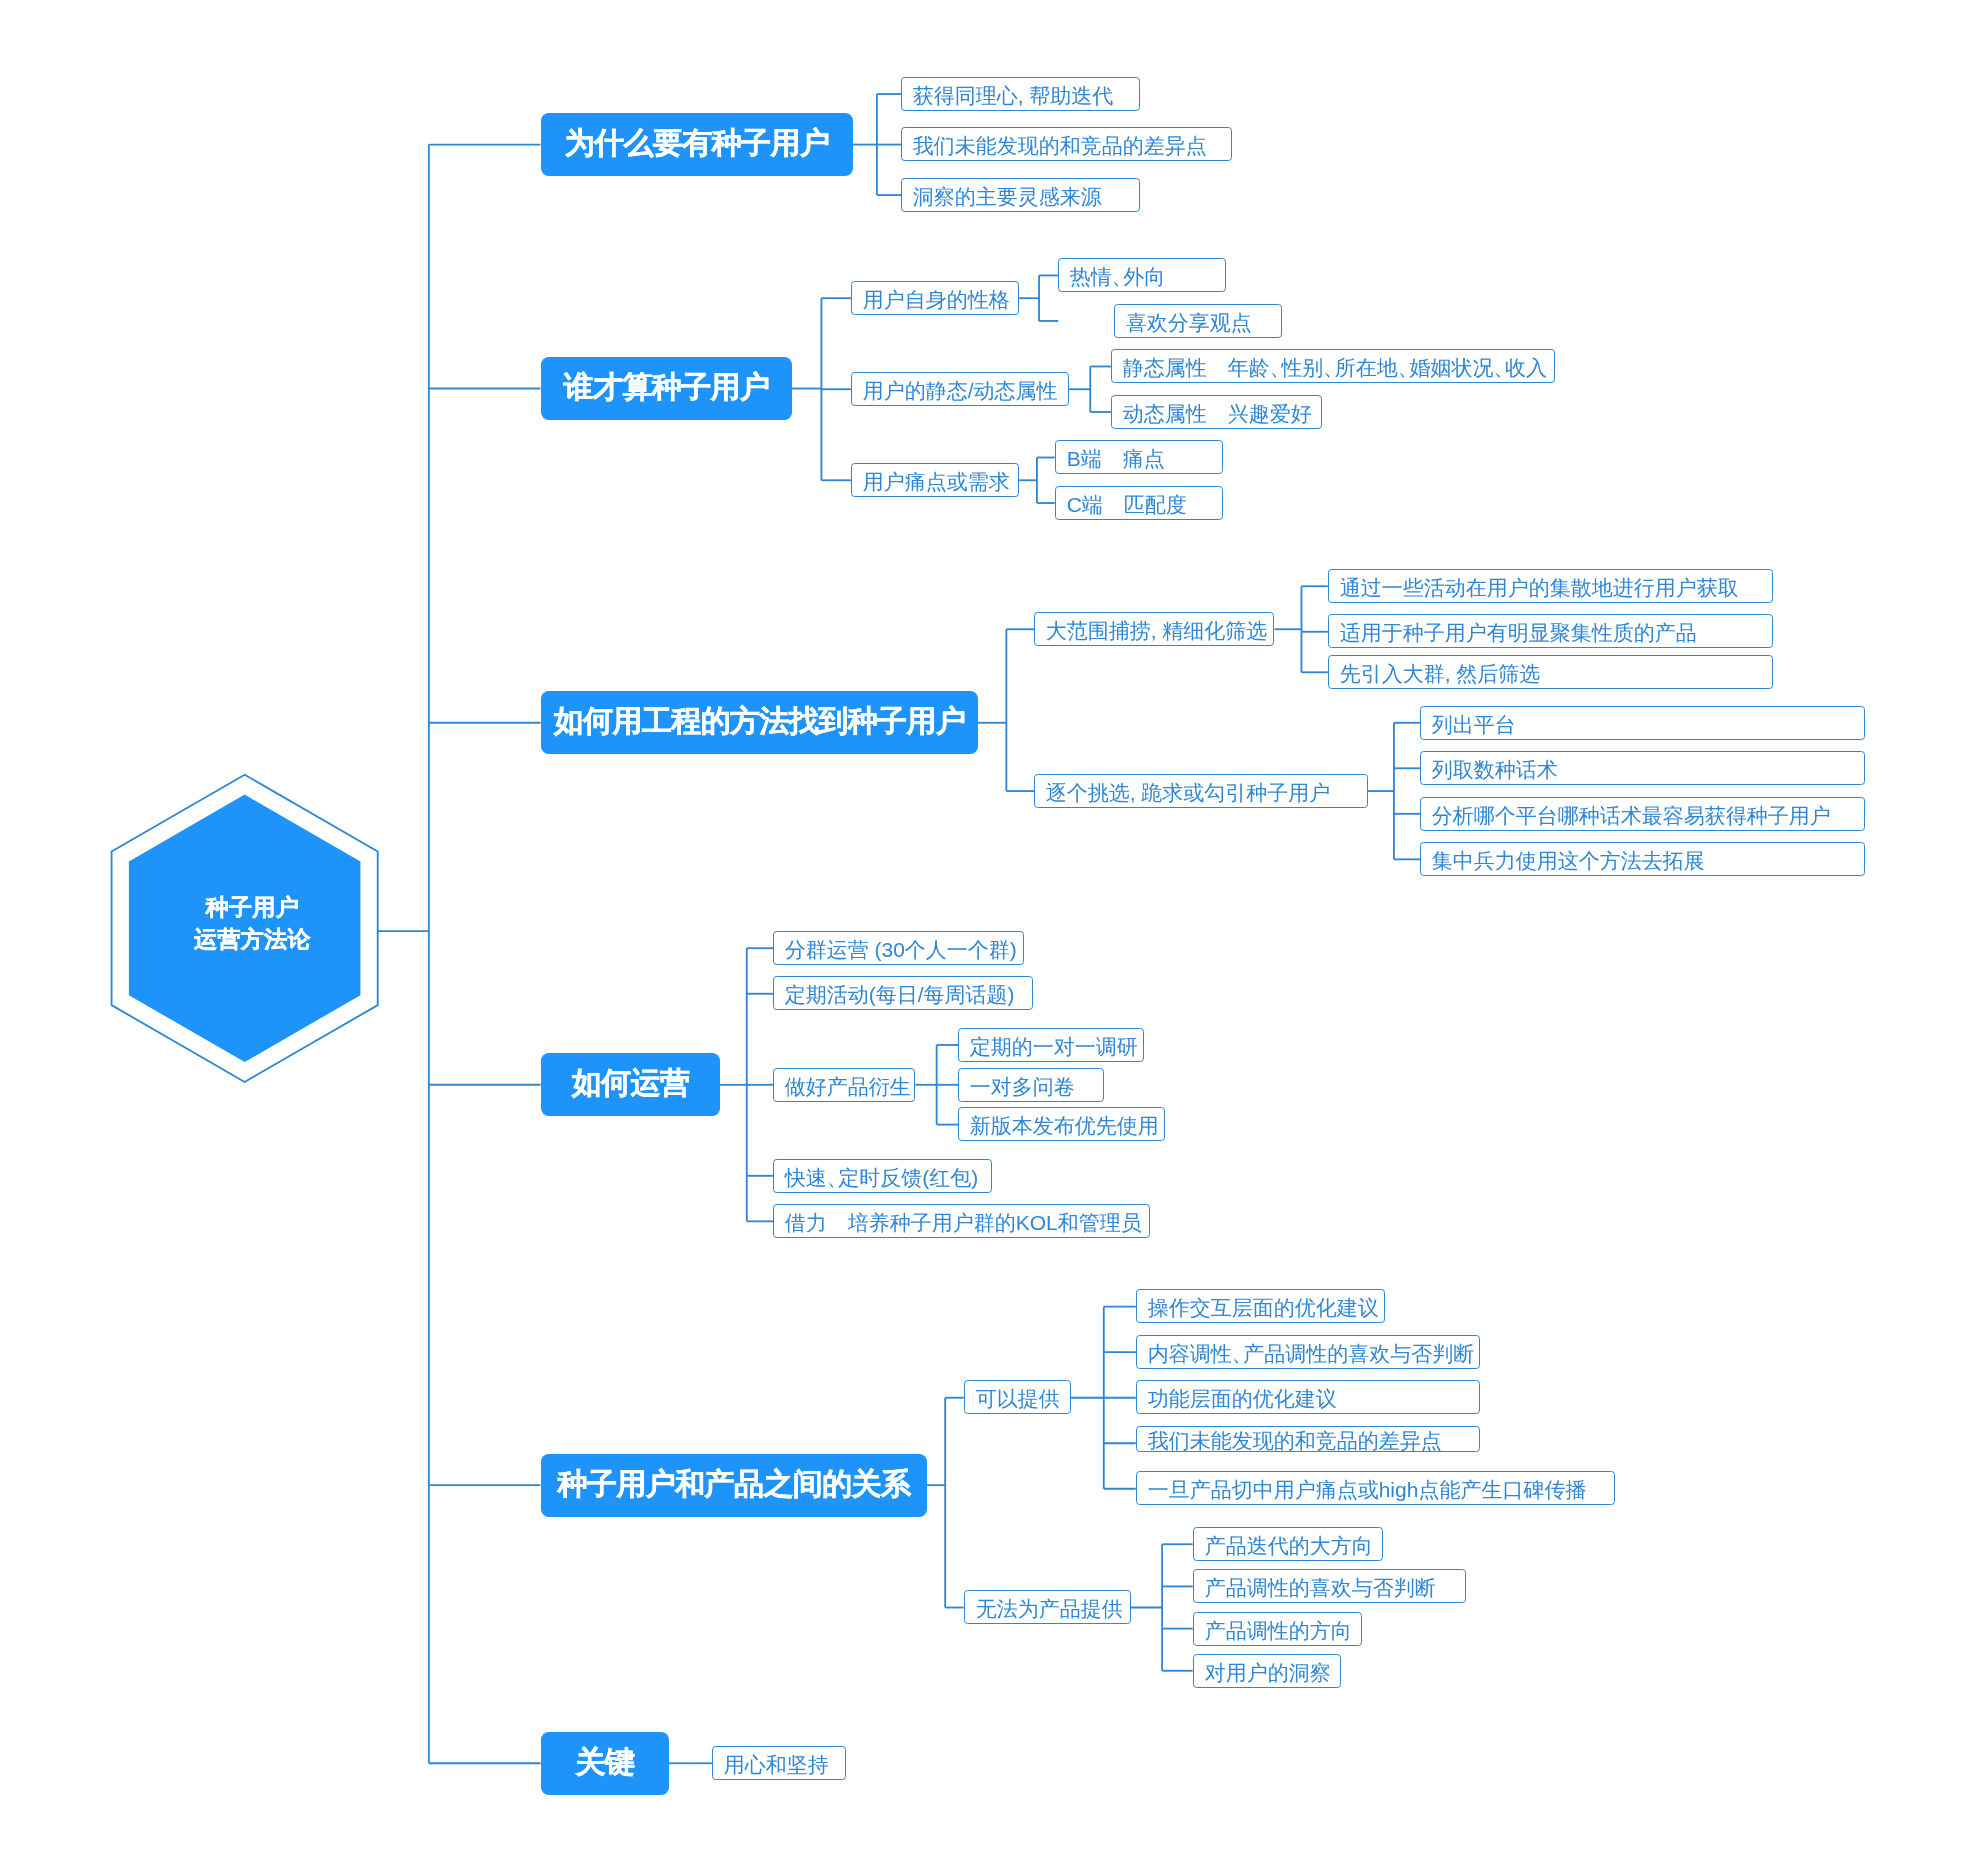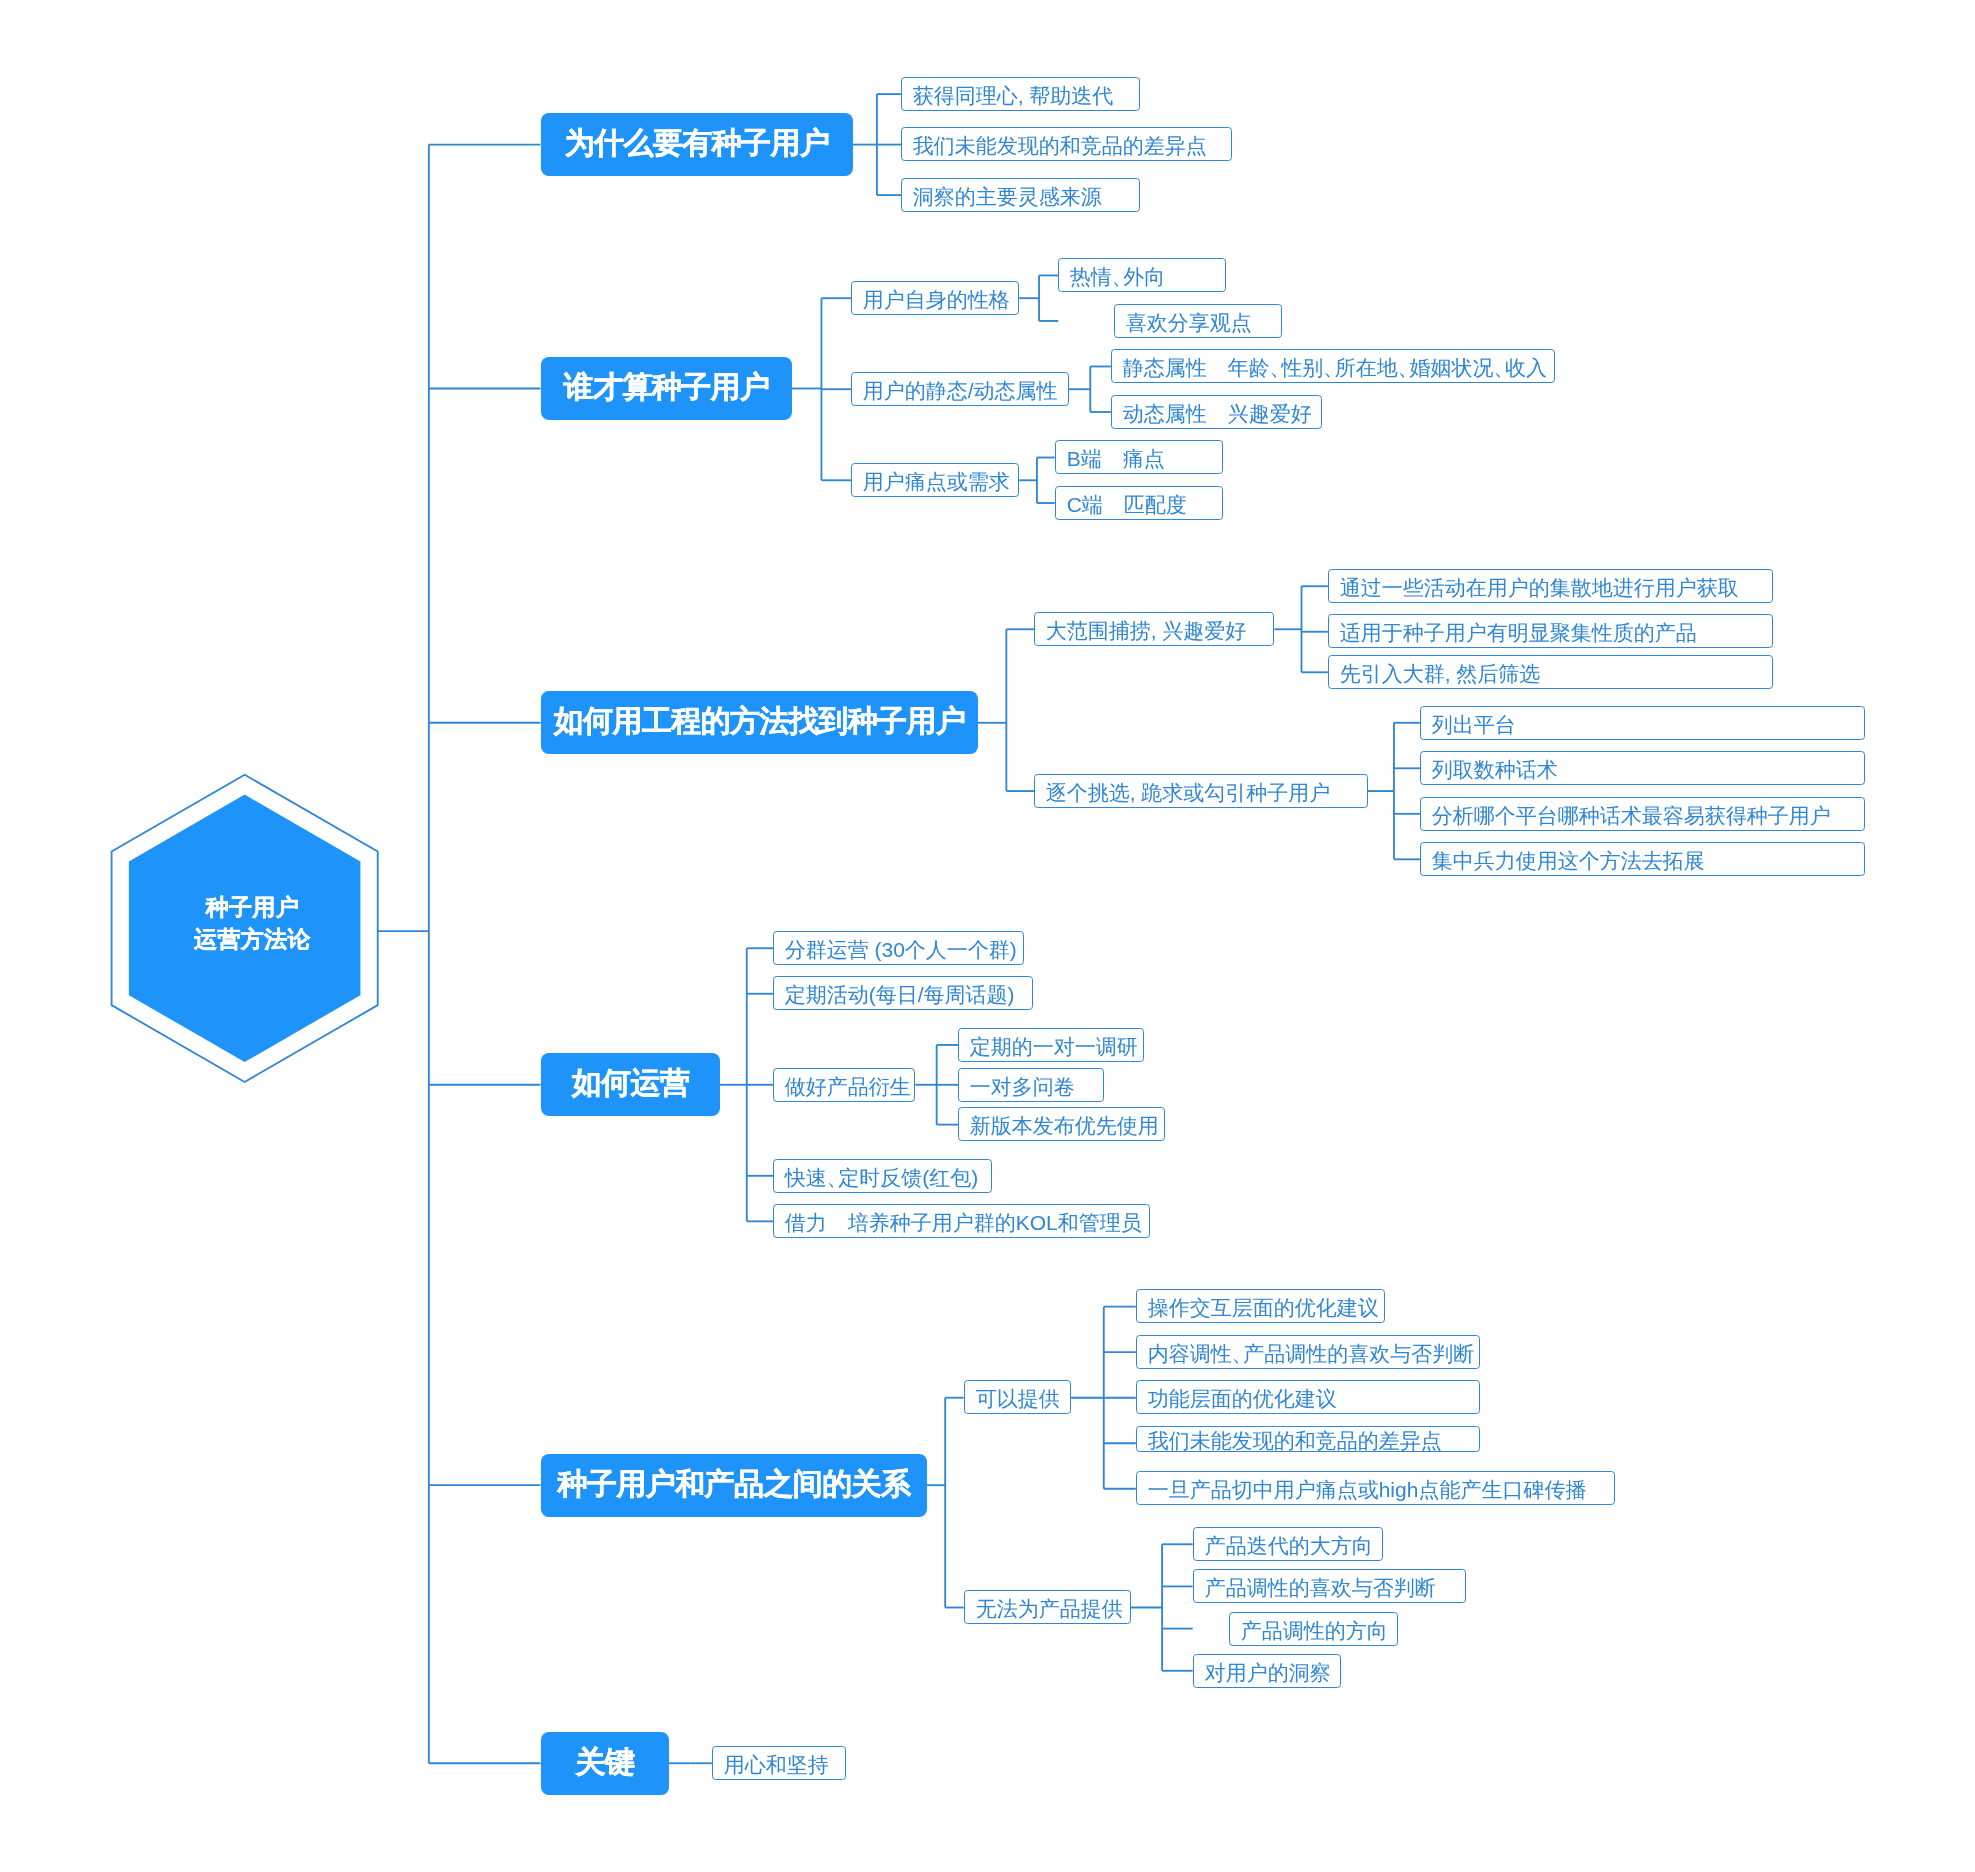--- a/index.html
+++ b/index.html
@@ -112,21 +112,21 @@
     <div class="node lvl-leaf" style="left: 851px; top: 281px; width: 168px; height: 34px;">用户自身的性格</div>
     <div class="node lvl-leaf" style="left: 1058px; top: 258px; width: 168px; height: 34px;">热情<span class="hw">、</span>外向</div>
     <div class="node lvl-leaf" style="left: 1114px; top: 304px; width: 168px; height: 34px;">喜欢分享观点</div>
     <div class="node lvl-leaf" style="left: 851px; top: 372px; width: 218px; height: 34px;">用户的静态/动态属性</div>
     <div class="node lvl-leaf" style="left: 1111px; top: 349px; width: 444px; height: 34px;">静态属性　年龄<span class="hw">、</span>性别<span class="hw">、</span>所在地<span class="hw">、</span>婚姻状况<span class="hw">、</span>收入</div>
     <div class="node lvl-leaf" style="left: 1111px; top: 395px; width: 211px; height: 34px;">动态属性　兴趣爱好</div>
     <div class="node lvl-leaf" style="left: 851px; top: 463px; width: 168px; height: 34px;">用户痛点或需求</div>
     <div class="node lvl-leaf" style="left: 1055px; top: 440px; width: 168px; height: 34px;">B端　痛点</div>
     <div class="node lvl-leaf" style="left: 1055px; top: 486px; width: 168px; height: 34px;">C端　匹配度</div>
     <div class="node lvl-main" style="left: 541px; top: 691px; width: 437px; height: 63px;">如何用工程的方法找到种子用户</div>
-    <div class="node lvl-leaf" style="left: 1034px; top: 612px; width: 240px; height: 34px;">大范围捕捞, 兴趣爱好</div>
+    <div class="node lvl-leaf" style="left: 1034px; top: 612px; width: 240px; height: 34px;">大范围捕捞, 精细化筛选</div>
     <div class="node lvl-leaf" style="left: 1328px; top: 569px; width: 445px; height: 34px;">通过一些活动在用户的集散地进行用户获取</div>
     <div class="node lvl-leaf" style="left: 1328px; top: 614px; width: 445px; height: 34px;">适用于种子用户有明显聚集性质的产品</div>
     <div class="node lvl-leaf" style="left: 1328px; top: 655px; width: 445px; height: 34px;">先引入大群, 然后筛选</div>
     <div class="node lvl-leaf" style="left: 1034px; top: 774px; width: 334px; height: 34px;">逐个挑选, 跪求或勾引种子用户</div>
     <div class="node lvl-leaf" style="left: 1420px; top: 706px; width: 445px; height: 34px;">列出平台</div>
     <div class="node lvl-leaf" style="left: 1420px; top: 751px; width: 445px; height: 34px;">列取数种话术</div>
     <div class="node lvl-leaf" style="left: 1420px; top: 797px; width: 445px; height: 34px;">分析哪个平台哪种话术最容易获得种子用户</div>
     <div class="node lvl-leaf" style="left: 1420px; top: 842px; width: 445px; height: 34px;">集中兵力使用这个方法去拓展</div>
     <div class="node lvl-main" style="left: 541px; top: 1053px; width: 179px; height: 63px;">如何运营</div>
     <div class="node lvl-leaf" style="left: 773px; top: 931px; width: 251px; height: 34px;">分群运营 (30个人一个群)</div>
@@ -140,21 +140,21 @@
     <div class="node lvl-main" style="left: 541px; top: 1454px; width: 386px; height: 63px;">种子用户和产品之间的关系</div>
     <div class="node lvl-leaf" style="left: 964px; top: 1380px; width: 107px; height: 34px;">可以提供</div>
     <div class="node lvl-leaf" style="left: 1136px; top: 1289px; width: 249px; height: 34px;">操作交互层面的优化建议</div>
     <div class="node lvl-leaf" style="left: 1136px; top: 1335px; width: 344px; height: 34px;">内容调性<span class="hw">、</span>产品调性的喜欢与否判断</div>
     <div class="node lvl-leaf" style="left: 1136px; top: 1380px; width: 344px; height: 34px;">功能层面的优化建议</div>
     <div class="node lvl-leaf" style="left: 1136px; top: 1426px; width: 344px; height: 26px;">我们未能发现的和竞品的差异点</div>
     <div class="node lvl-leaf" style="left: 1136px; top: 1471px; width: 479px; height: 34px;">一旦产品切中用户痛点或high点能产生口碑传播</div>
     <div class="node lvl-leaf" style="left: 964px; top: 1590px; width: 167px; height: 34px;">无法为产品提供</div>
     <div class="node lvl-leaf" style="left: 1193px; top: 1527px; width: 190px; height: 34px;">产品迭代的大方向</div>
     <div class="node lvl-leaf" style="left: 1193px; top: 1569px; width: 273px; height: 34px;">产品调性的喜欢与否判断</div>
-    <div class="node lvl-leaf" style="left: 1193px; top: 1612px; width: 169px; height: 34px; margin-left: 36px;">产品调性的方向</div>
+    <div class="node lvl-leaf" style="left: 1193px; top: 1612px; width: 169px; height: 34px;">产品调性的方向</div>
     <div class="node lvl-leaf" style="left: 1193px; top: 1654px; width: 148px; height: 34px;">对用户的洞察</div>
     <div class="node lvl-main" style="left: 541px; top: 1732px; width: 128px; height: 63px;">关键</div>
     <div class="node lvl-leaf" style="left: 712px; top: 1746px; width: 134px; height: 34px;">用心和坚持</div>
     <div class="root-label" style="left: 119px; top: 790px; width: 267px; height: 267px;">
       <div>种子用户</div>
       <div>运营方法论</div>
     </div>
   </div>
 
 

